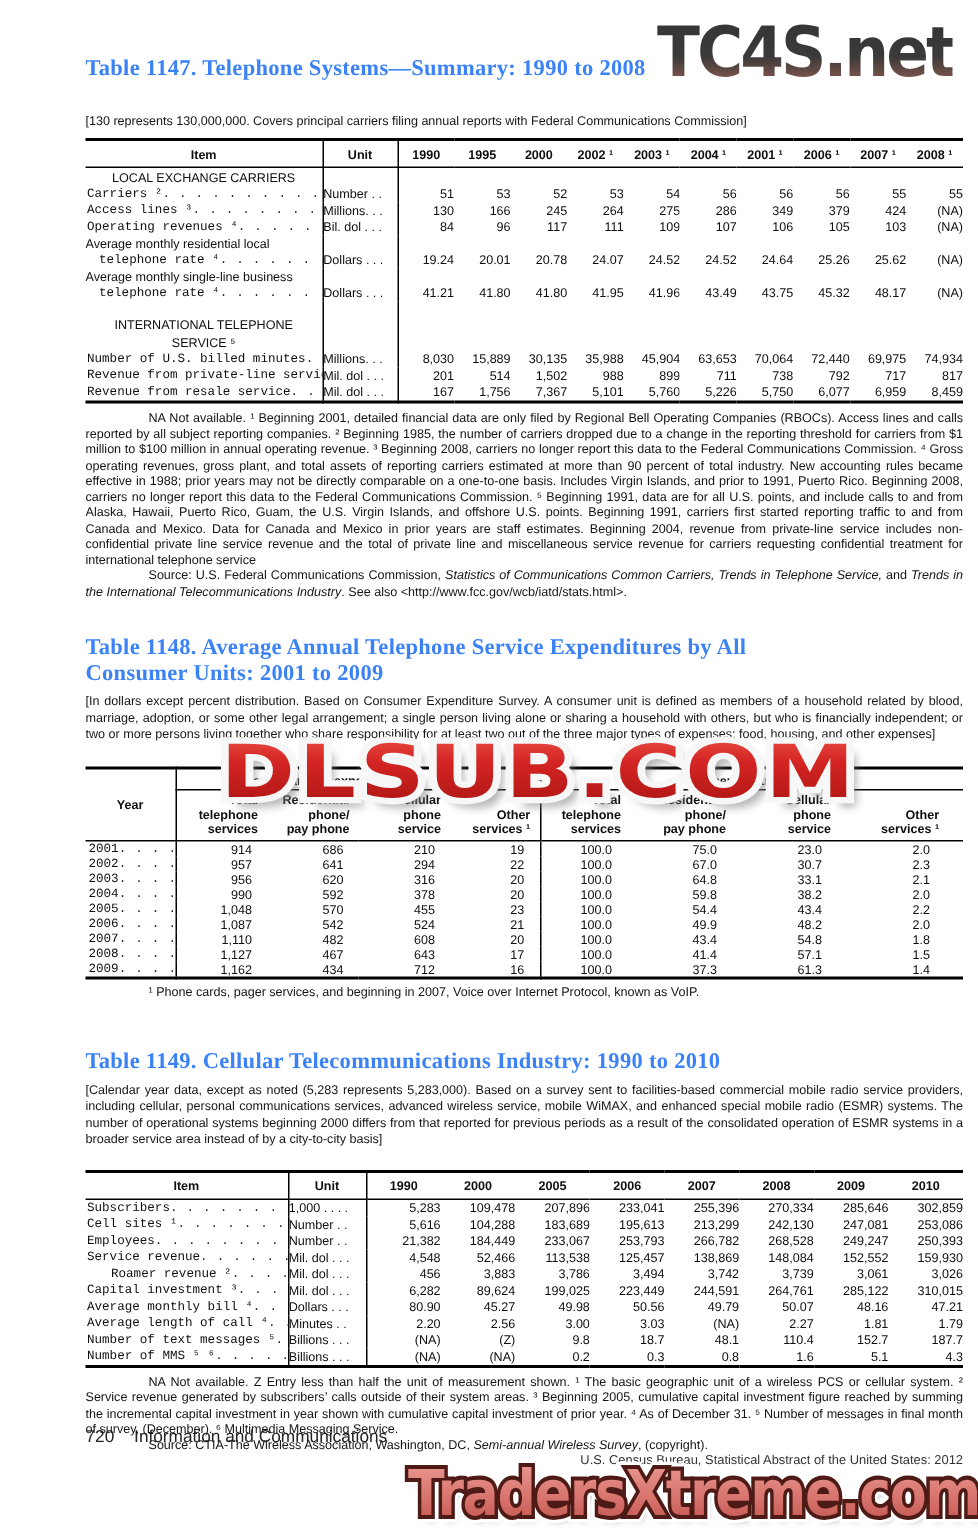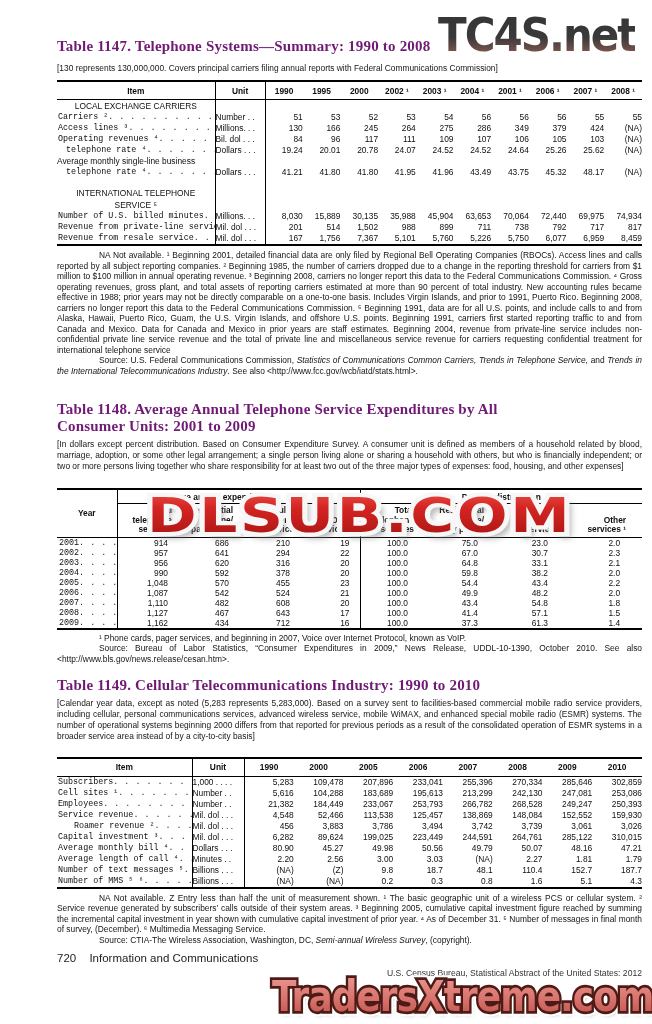--- a/index.html
+++ b/index.html
@@ -1,27 +1,27 @@
 <!DOCTYPE html>
 <html><head>
 <meta charset="utf-8">
 <style>
   html,body{margin:0;padding:0;background:#e8e8e8;}
   .page{position:relative;width:652px;height:1024px;background:#ffffff;margin:0 auto;
         font-family:"Liberation Sans", sans-serif;color:#111;overflow:hidden;}
   .content{position:absolute;left:57px;top:0;width:585px;}
 
   .tbl-title{font-family:"Liberation Serif", serif;font-weight:bold;font-size:15px;
-             line-height:17px;color:#701a75;letter-spacing:.2px;}
+             line-height:17px;color:#3b82f6;letter-spacing:.2px;}
   #t1147-title{margin-top:38px;}
   #t1148-title{margin-top:13px;}
   #t1149-title{margin-top:8px;}
 
   .note{font-size:8.4px;line-height:11px;text-align:justify;color:#161616;overflow:hidden;}
-  #t1147-note{margin-top:8px;height:12px;}
+  #t1147-note{margin-top:20px;height:12px;}
   #t1148-note{margin-top:4px;height:46px;}
   #t1149-note{margin-top:4px;height:56px;}
 
   
   table.data-table{table-layout:fixed;border-collapse:collapse;width:585px;
     border-top:2px solid #000;border-bottom:2px solid #000;font-size:8.4px;color:#0f0f0f;}
   #t1147-table{margin-top:5px;}
   #t1148-table{margin-top:3px;}
   #t1149-table{margin-top:3px;}
   .data-table th{font-weight:bold;height:17px;vertical-align:middle;
@@ -195,20 +195,25 @@
               <td class="c-val">96</td>
               <td class="c-val">117</td>
               <td class="c-val">111</td>
               <td class="c-val">109</td>
               <td class="c-val">107</td>
               <td class="c-val">106</td>
               <td class="c-val">105</td>
               <td class="c-val">103</td>
               <td class="c-val">(NA)</td>
             </tr>
+            <tr class="toprow">
+              <td class="c-item">Average monthly residential local</td>
+              <td class="c-unit"></td>
+              <td colspan="10"></td>
+            </tr>
             <tr class="ind2">
               <td class="c-item">
                 <div class="fx">
                   <span class="lbl">telephone rate ⁴</span>
                   <span class="dots"> . . . . . . . . . . . . . . . . . . . . . . . . . . . . . . . . . . . . . . . .</span>
                 </div>
               </td>
               <td class="c-unit">Dollars . . .</td>
               <td class="c-val">19.24</td>
               <td class="c-val">20.01</td>
@@ -503,21 +508,20 @@
               <td class="c-val pct gdiv">100.0</td>
               <td class="c-val pct">37.3</td>
               <td class="c-val pct">61.3</td>
               <td class="c-val pct">1.4</td>
             </tr>
           </tbody>
         </table>
       </div>
     <div class="fnblock" id="fn1148">
         <p class="fn">¹ Phone cards, pager services, and beginning in 2007, Voice over Internet Protocol, known as VoIP.</p>
-        <p class="fn">Source: Bureau of Labor Statistics, “Consumer Expenditures in 2009,” News Release, UDDL-10-1390, October 2010. See also &lt;http://www.bls.gov/news.release/cesan.htm&gt;.</p>
       </div>
 
     <div class="tbl-title" id="t1149-title">Table 1149. Cellular Telecommunications Industry: 1990 to 2010</div>
     <div class="note" id="t1149-note">[Calendar year data, except as noted (5,283 represents 5,283,000). Based on a survey sent to facilities-based commercial mobile radio service providers, including cellular, personal communications services, advanced wireless service, mobile WiMAX, and enhanced special mobile radio (ESMR) systems. The number of operational systems beginning 2000 differs from that reported for previous periods as a  result of the consolidated operation of ESMR systems in a broader service area instead of by a city-to-city basis]</div>
     <div id="t1149-table">
         <table class="data-table">
           <colgroup>
             <col style="width: 135px;">
             <col style="width: 52px;">
             <col style="width: 49.75px;">

